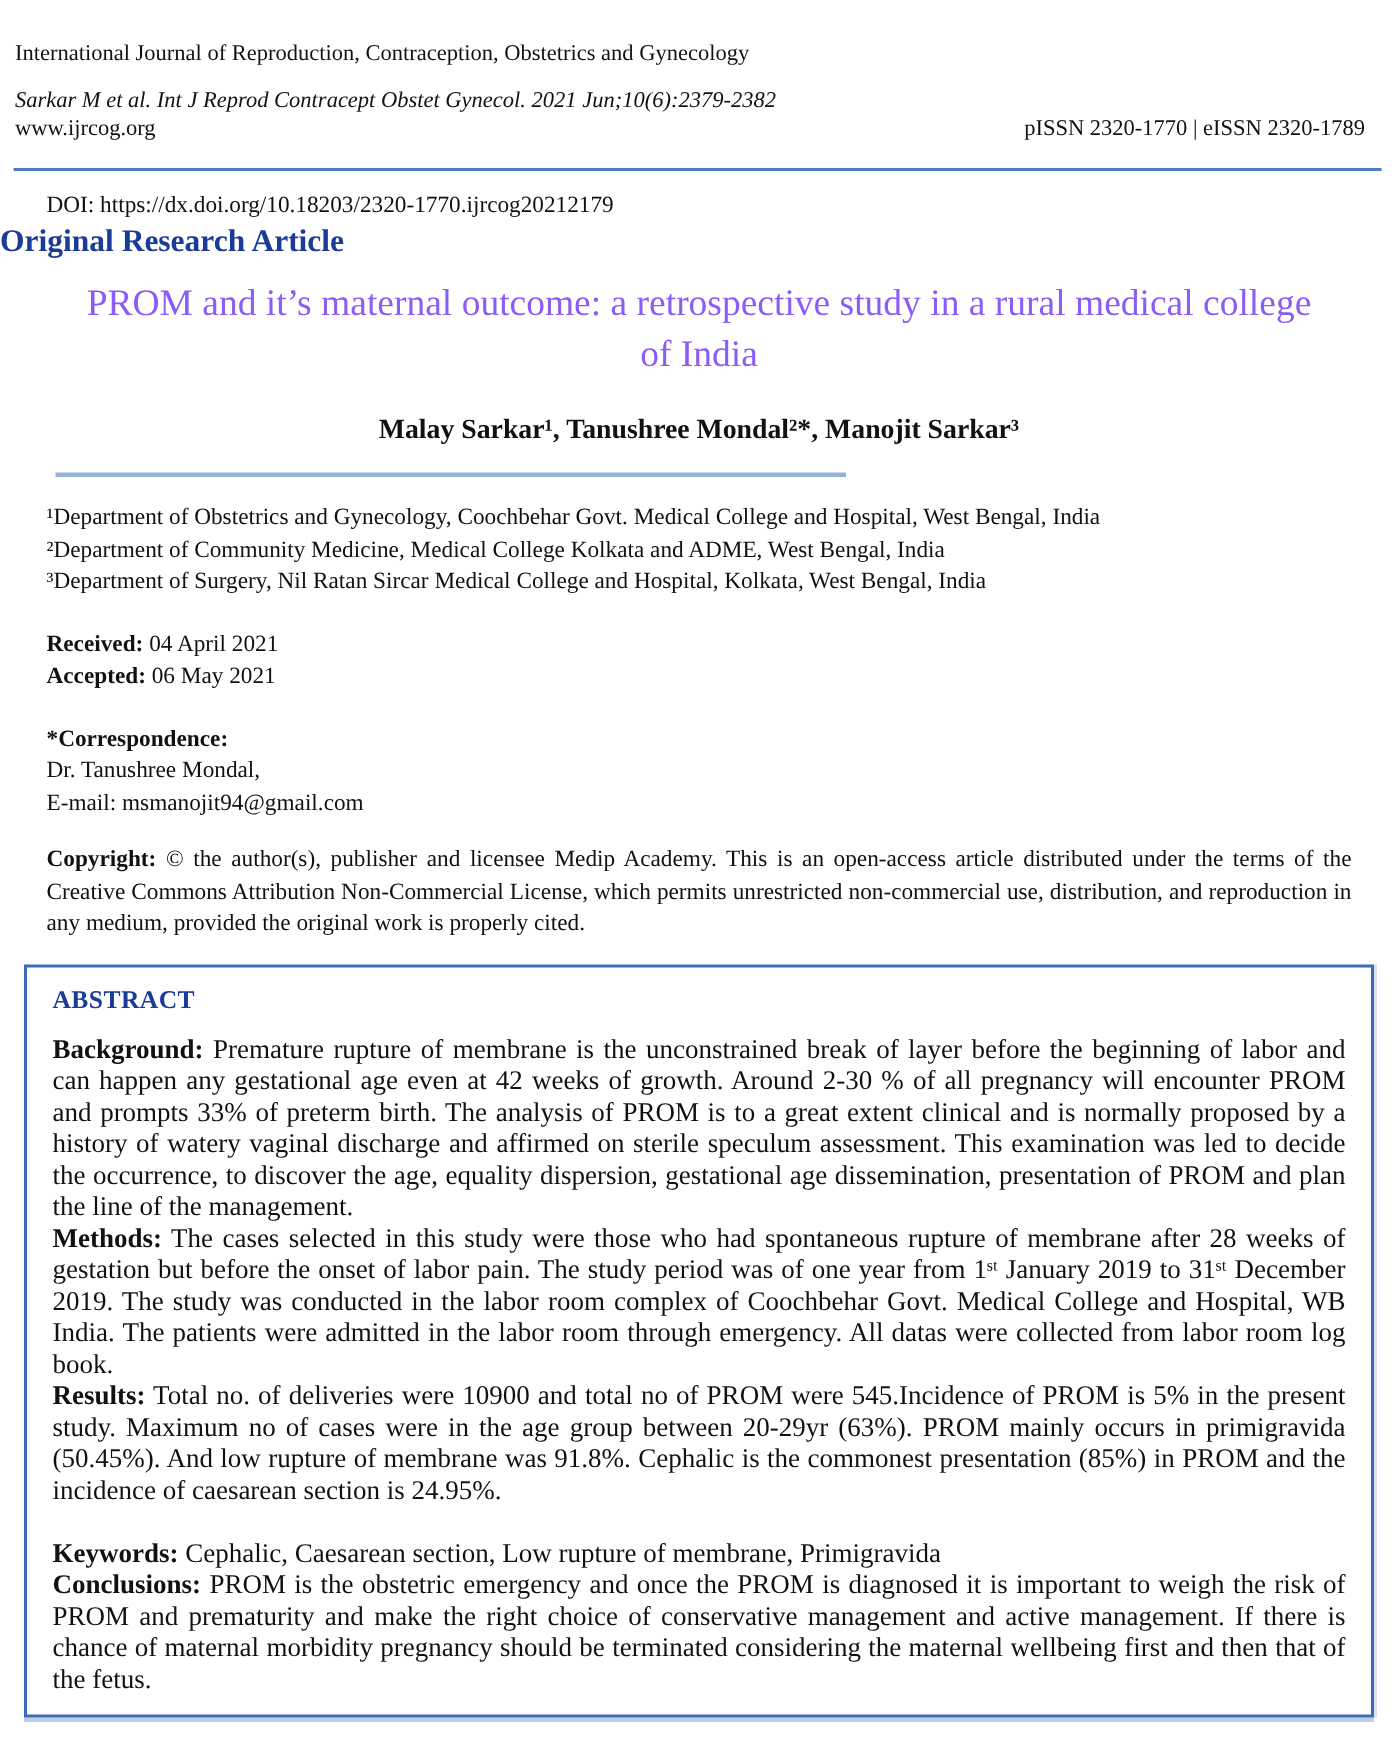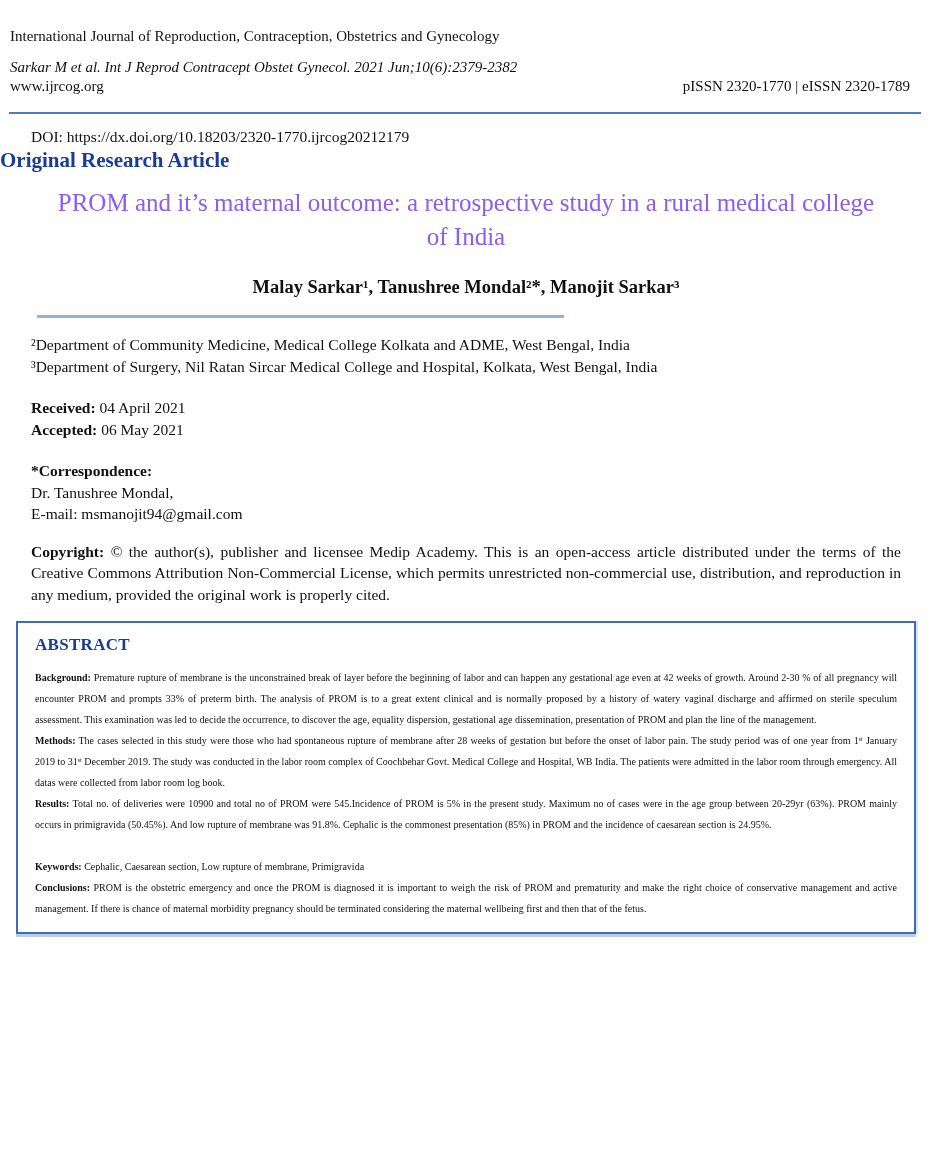--- a/index.html
+++ b/index.html
@@ -63,21 +63,21 @@
     border: 2px solid #3c6cb8;
     box-shadow: 0 3px 0 rgba(149,179,215,0.65), 2px 0 0 rgba(149,179,215,0.35);
     padding: 12px 17px 13px 17px;
     background: #ffffff;
   }
   .abstract-heading {
     font-size: 17px; font-weight: bold; color: #1a3b96;
     margin: 0 0 12px 0; letter-spacing: 0.3px;
   }
   .abstract-section {
-    margin: 0; font-size: 10px; line-height: 21px; text-align: justify;
+    margin: 0; font-size: 18px; line-height: 21px; text-align: justify;
   }
   .abstract-section .sec-label { font-weight: bold; }
   .keywords-line { margin-top: 21px; }
 </style>
 </head>
 <body>
 
 <div class="journal-header">
   <div class="jh-left">
     <div>International Journal of Reproduction, Contraception, Obstetrics and Gynecology</div>
@@ -89,20 +89,21 @@
 <hr class="header-rule">
 
 <div class="doi-line">DOI: https://dx.doi.org/10.18203/2320-1770.ijrcog20212179</div>
 <div class="article-type">Original Research Article</div>
 
 <h1 class="paper-title">PROM and it’s maternal outcome: a retrospective study in a rural medical college of India</h1>
 <div class="authors">Malay Sarkar¹, Tanushree Mondal²*, Manojit Sarkar³</div>
 <div class="author-underline"></div>
 
 <div class="affiliations">
+  <div>¹Department of Obstetrics and Gynecology, Coochbehar Govt. Medical College and Hospital, West Bengal, India</div>
   <div>²Department of Community Medicine, Medical College Kolkata and ADME, West Bengal, India</div>
   <div>³Department of Surgery, Nil Ratan Sircar Medical College and Hospital, Kolkata, West Bengal, India</div>
 </div>
 
 <div class="meta-block">
   <div>
     <span class="meta-label">Received:</span>
     <span>04 April 2021</span>
   </div>
   <div>

